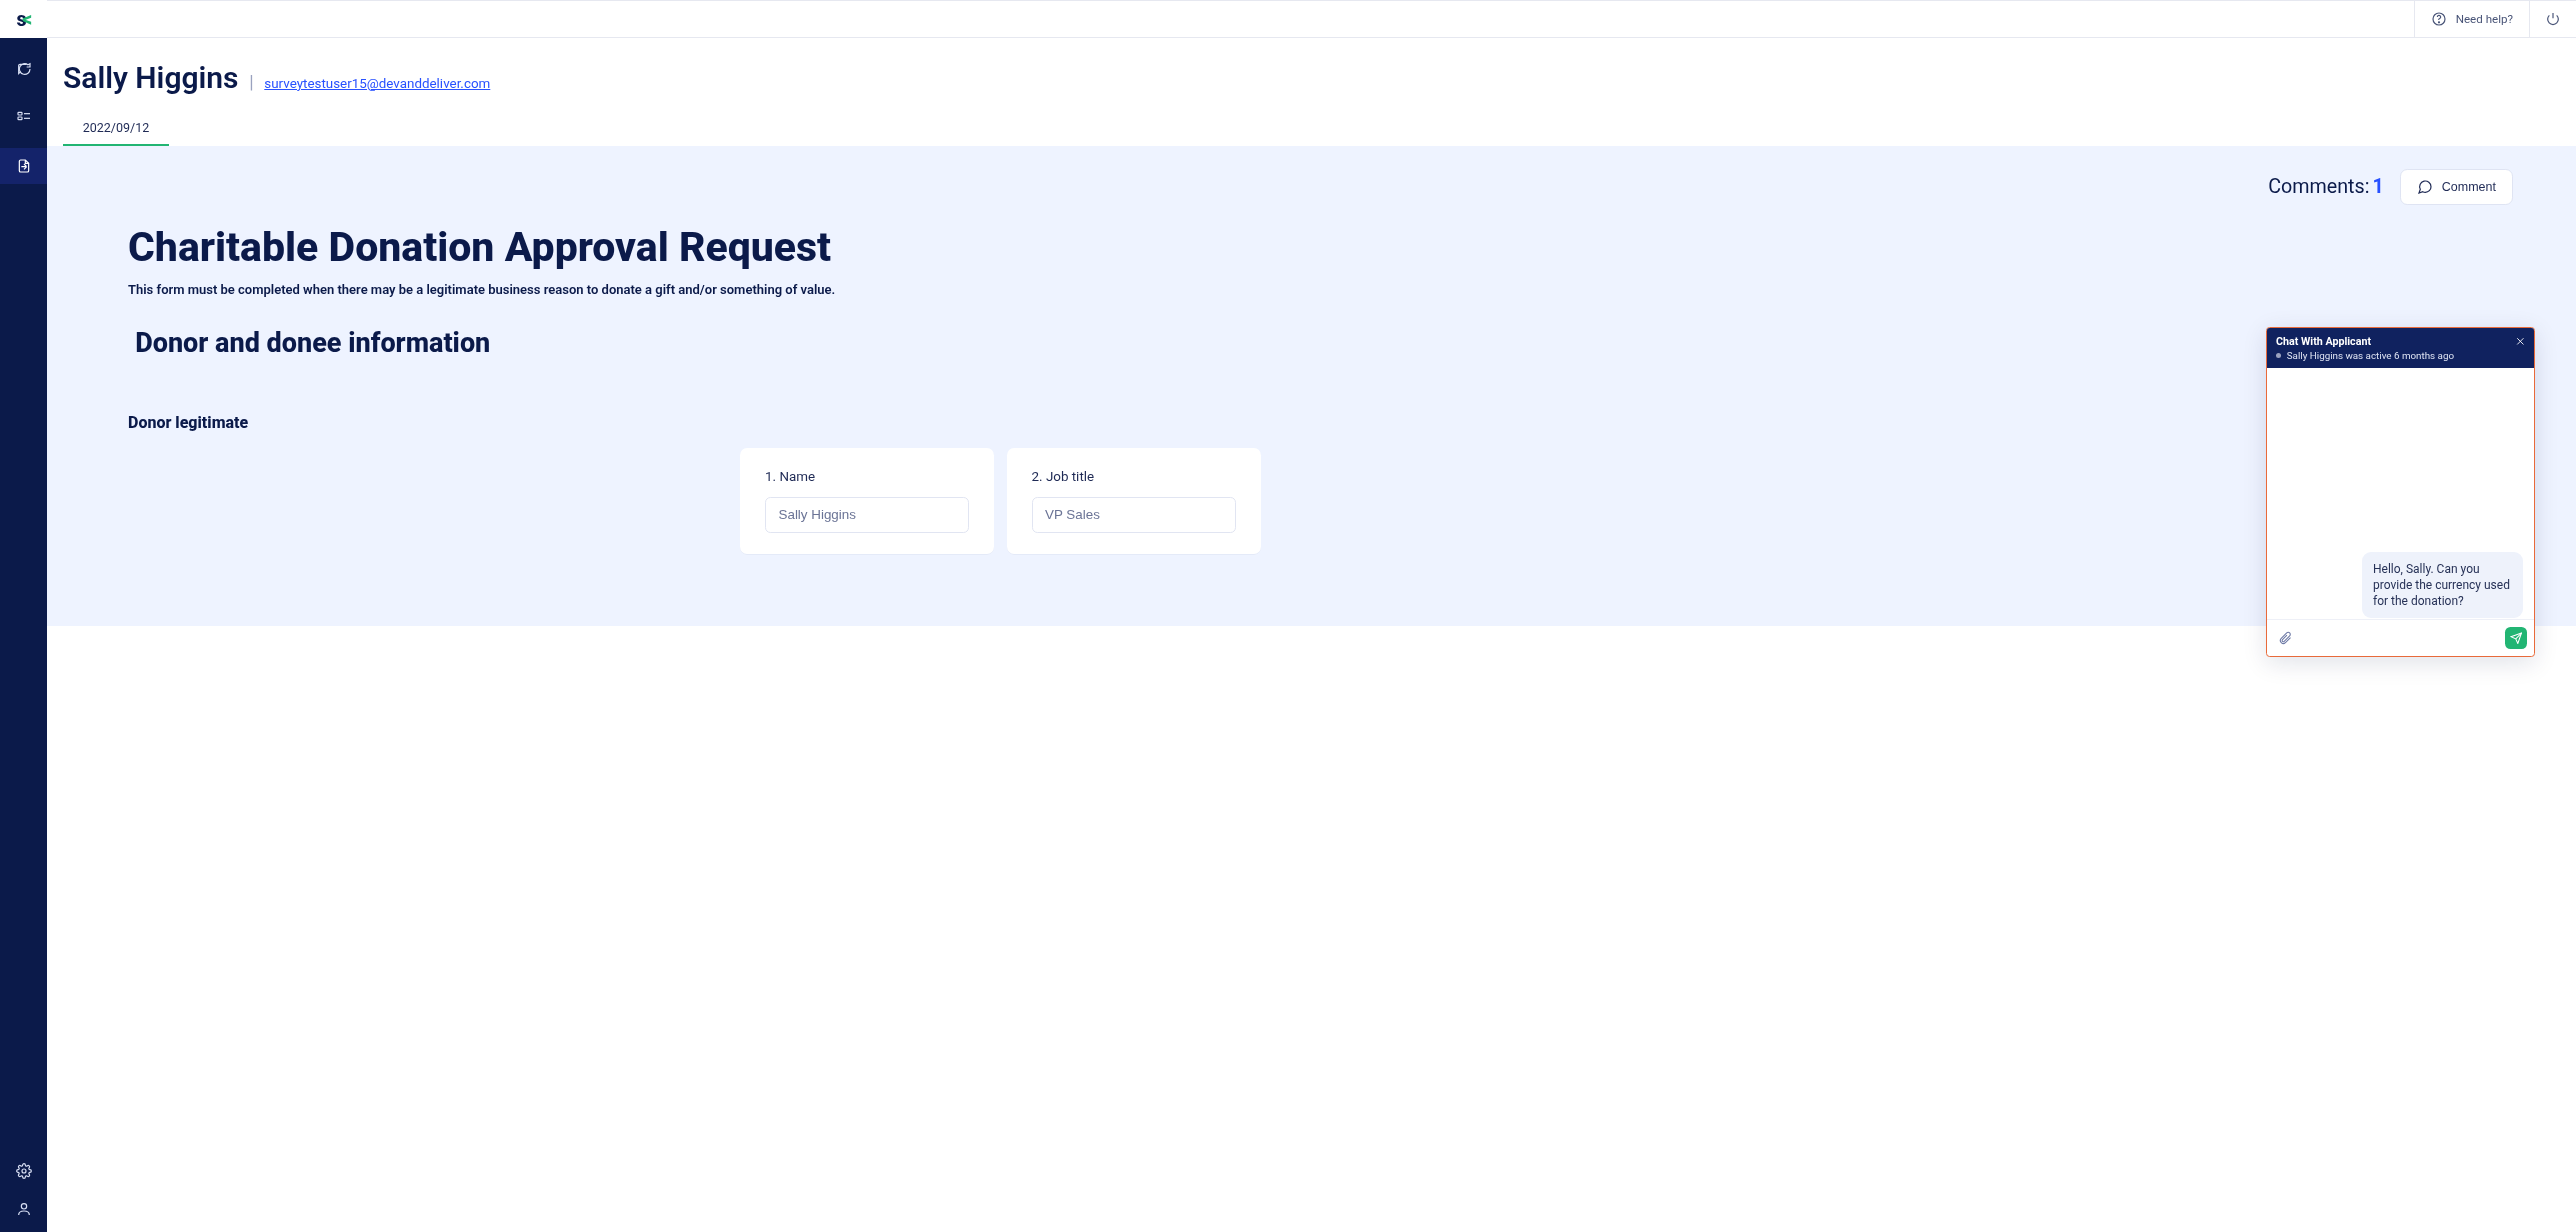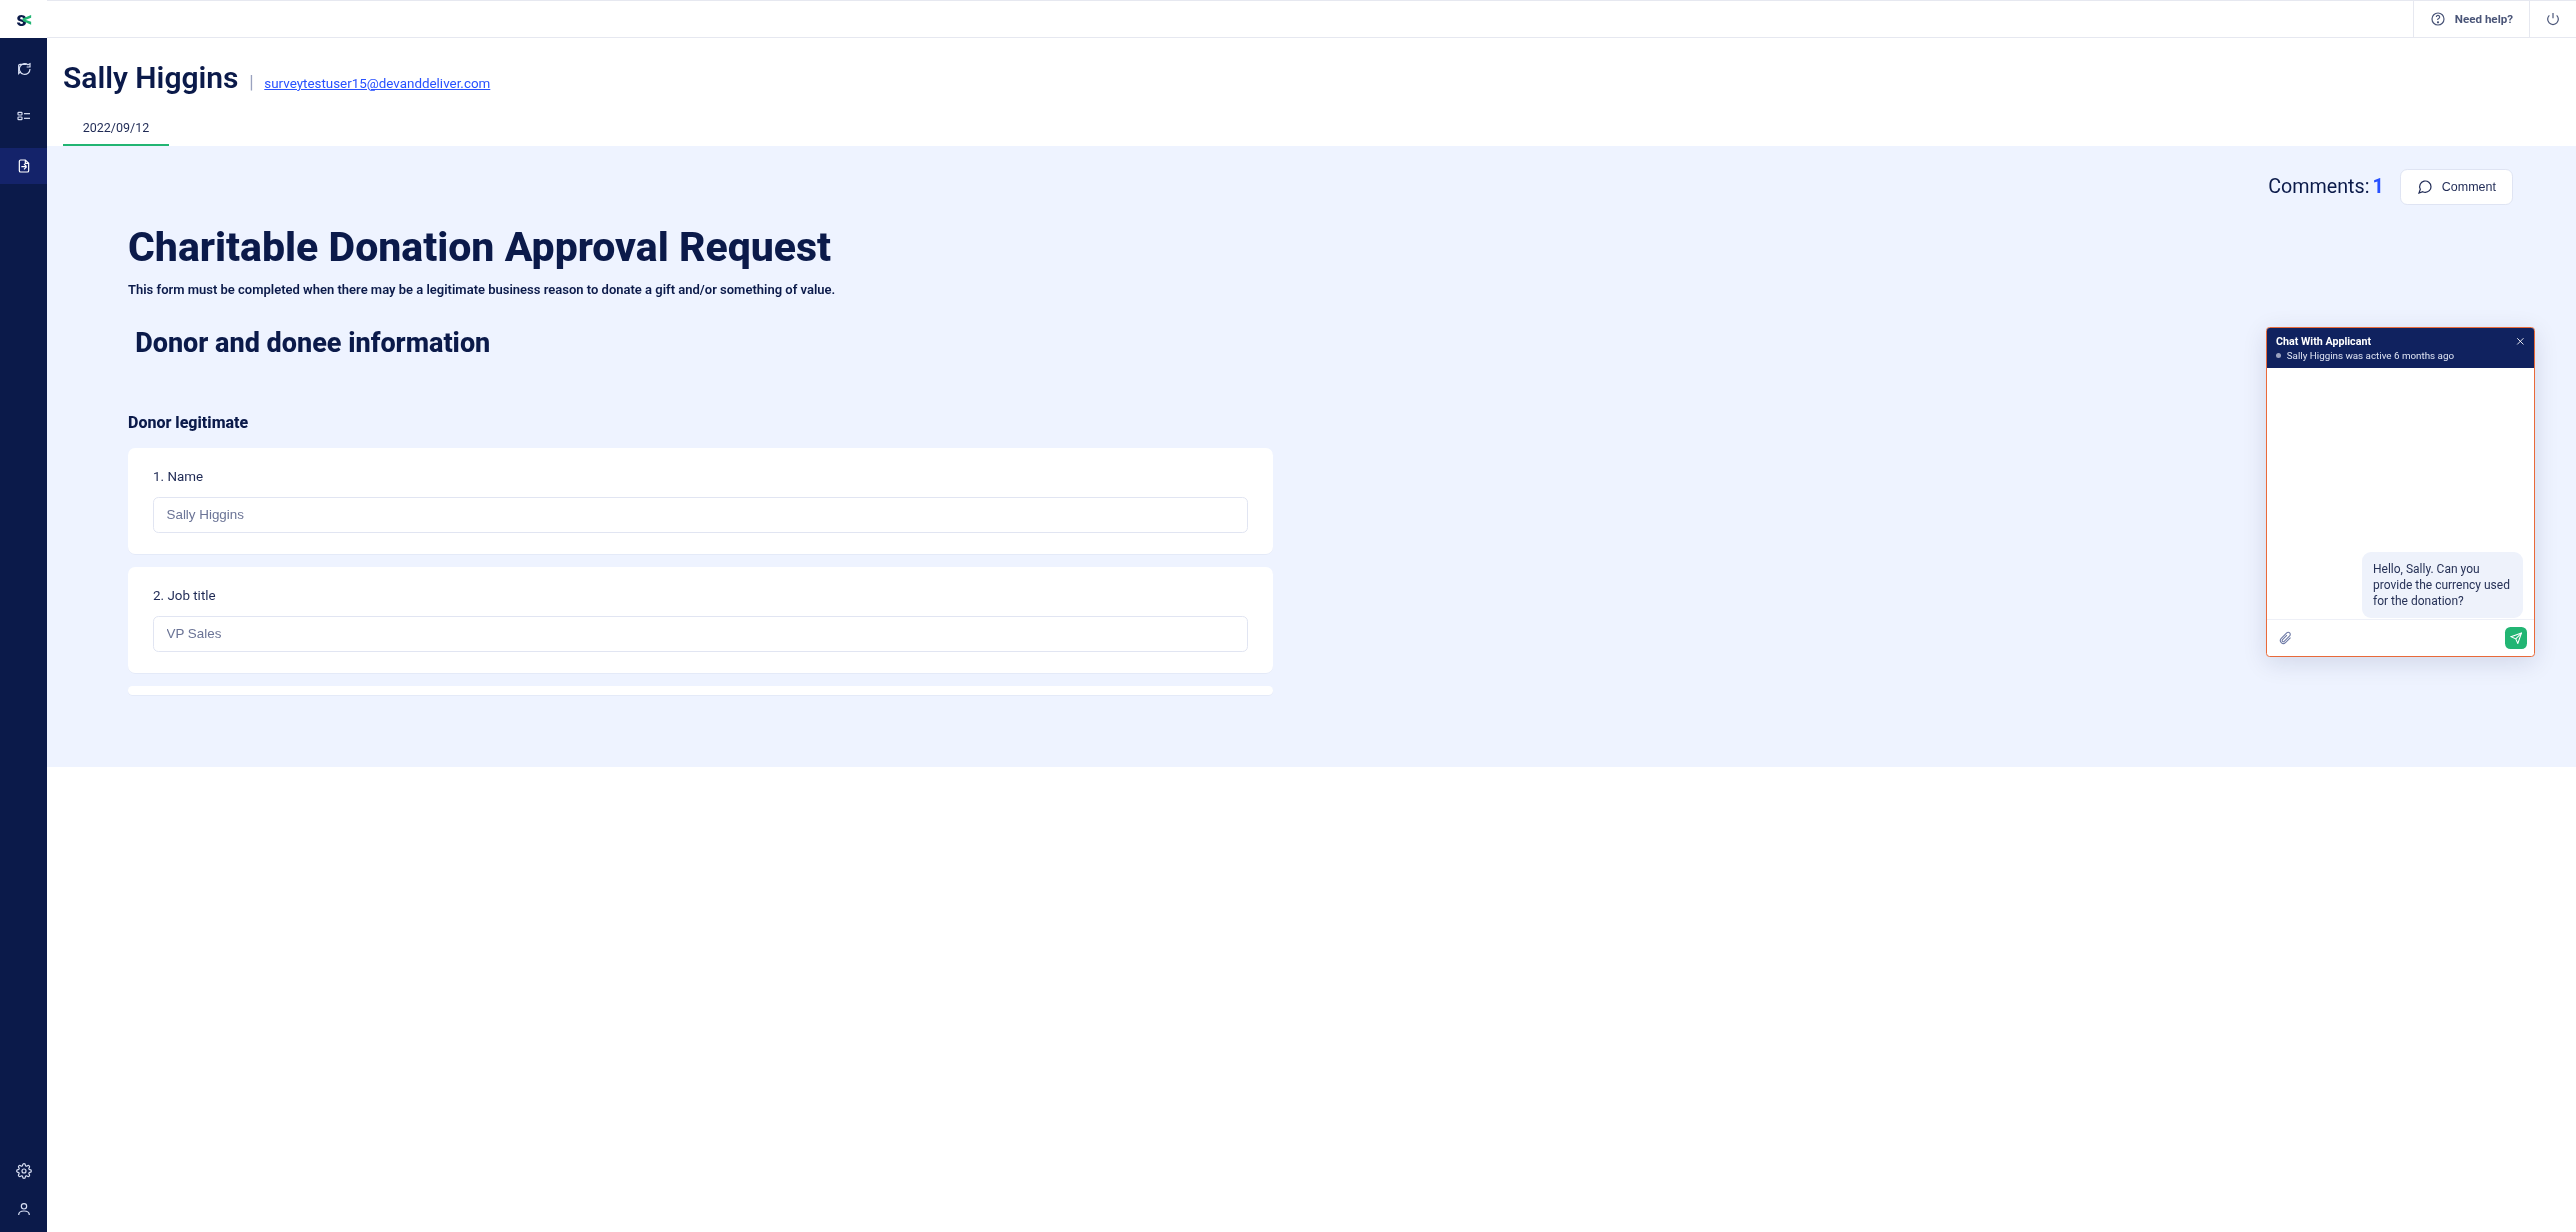--- a/index.html
+++ b/index.html
@@ -57,21 +57,20 @@
     z-index: 25;
   }
   .topbar .help {
     height: 100%;
     padding: 0 16px;
     display: flex; align-items: center; gap: 9px;
     border-left: 0.9px solid #e6e8f0;
     font-size: 11.6px;
     color: #4a5578;
     cursor: pointer;
-    font-weight: bold;
   }
   .topbar .power {
     height: 100%; width: 47px;
     display: flex; align-items: center; justify-content: center;
     border-left: 0.9px solid #e6e8f0;
     cursor: pointer;
   }
 
   
   .page {
@@ -113,21 +112,21 @@
     font-size: 12.5px; color: #1f2a55;
     cursor: pointer;
   }
 
   .form-area { max-width: 1145px; margin: 0 auto 0 18px; }
   .form-title { font-size: 41px; font-weight: 800; color: #0b1a4a; }
   .form-sub { margin-top: 11px; font-size: 13px; color: #0b1a4a; font-weight: 600; }
   .section-title { margin-top: 30px; font-size: 27px; font-weight: 800; color: #0b1a4a; padding-left: 7.2px; }
   .subsection-title { margin-top: 54px; font-size: 16px; font-weight: 800; color: #0b1a4a; }
 
-  .cards { display: flex; flex-direction: column; gap: 12.5px; margin-top: 16px; justify-content: flex-end; }
+  .cards { display: flex; gap: 12.5px; margin-top: 16px; justify-content: flex-end; }
   .card {
     background: #ffffff;
     border-radius: 7.2px;
     padding: 21.5px 25px;
     box-shadow: 0 0.9px 0 rgba(11,26,74,0.04);
   }
   .field-label { font-size: 13.4px; color: #1f2a55; margin-bottom: 12.5px; }
   .text-input {
     width: 100%;
     height: 36px;

